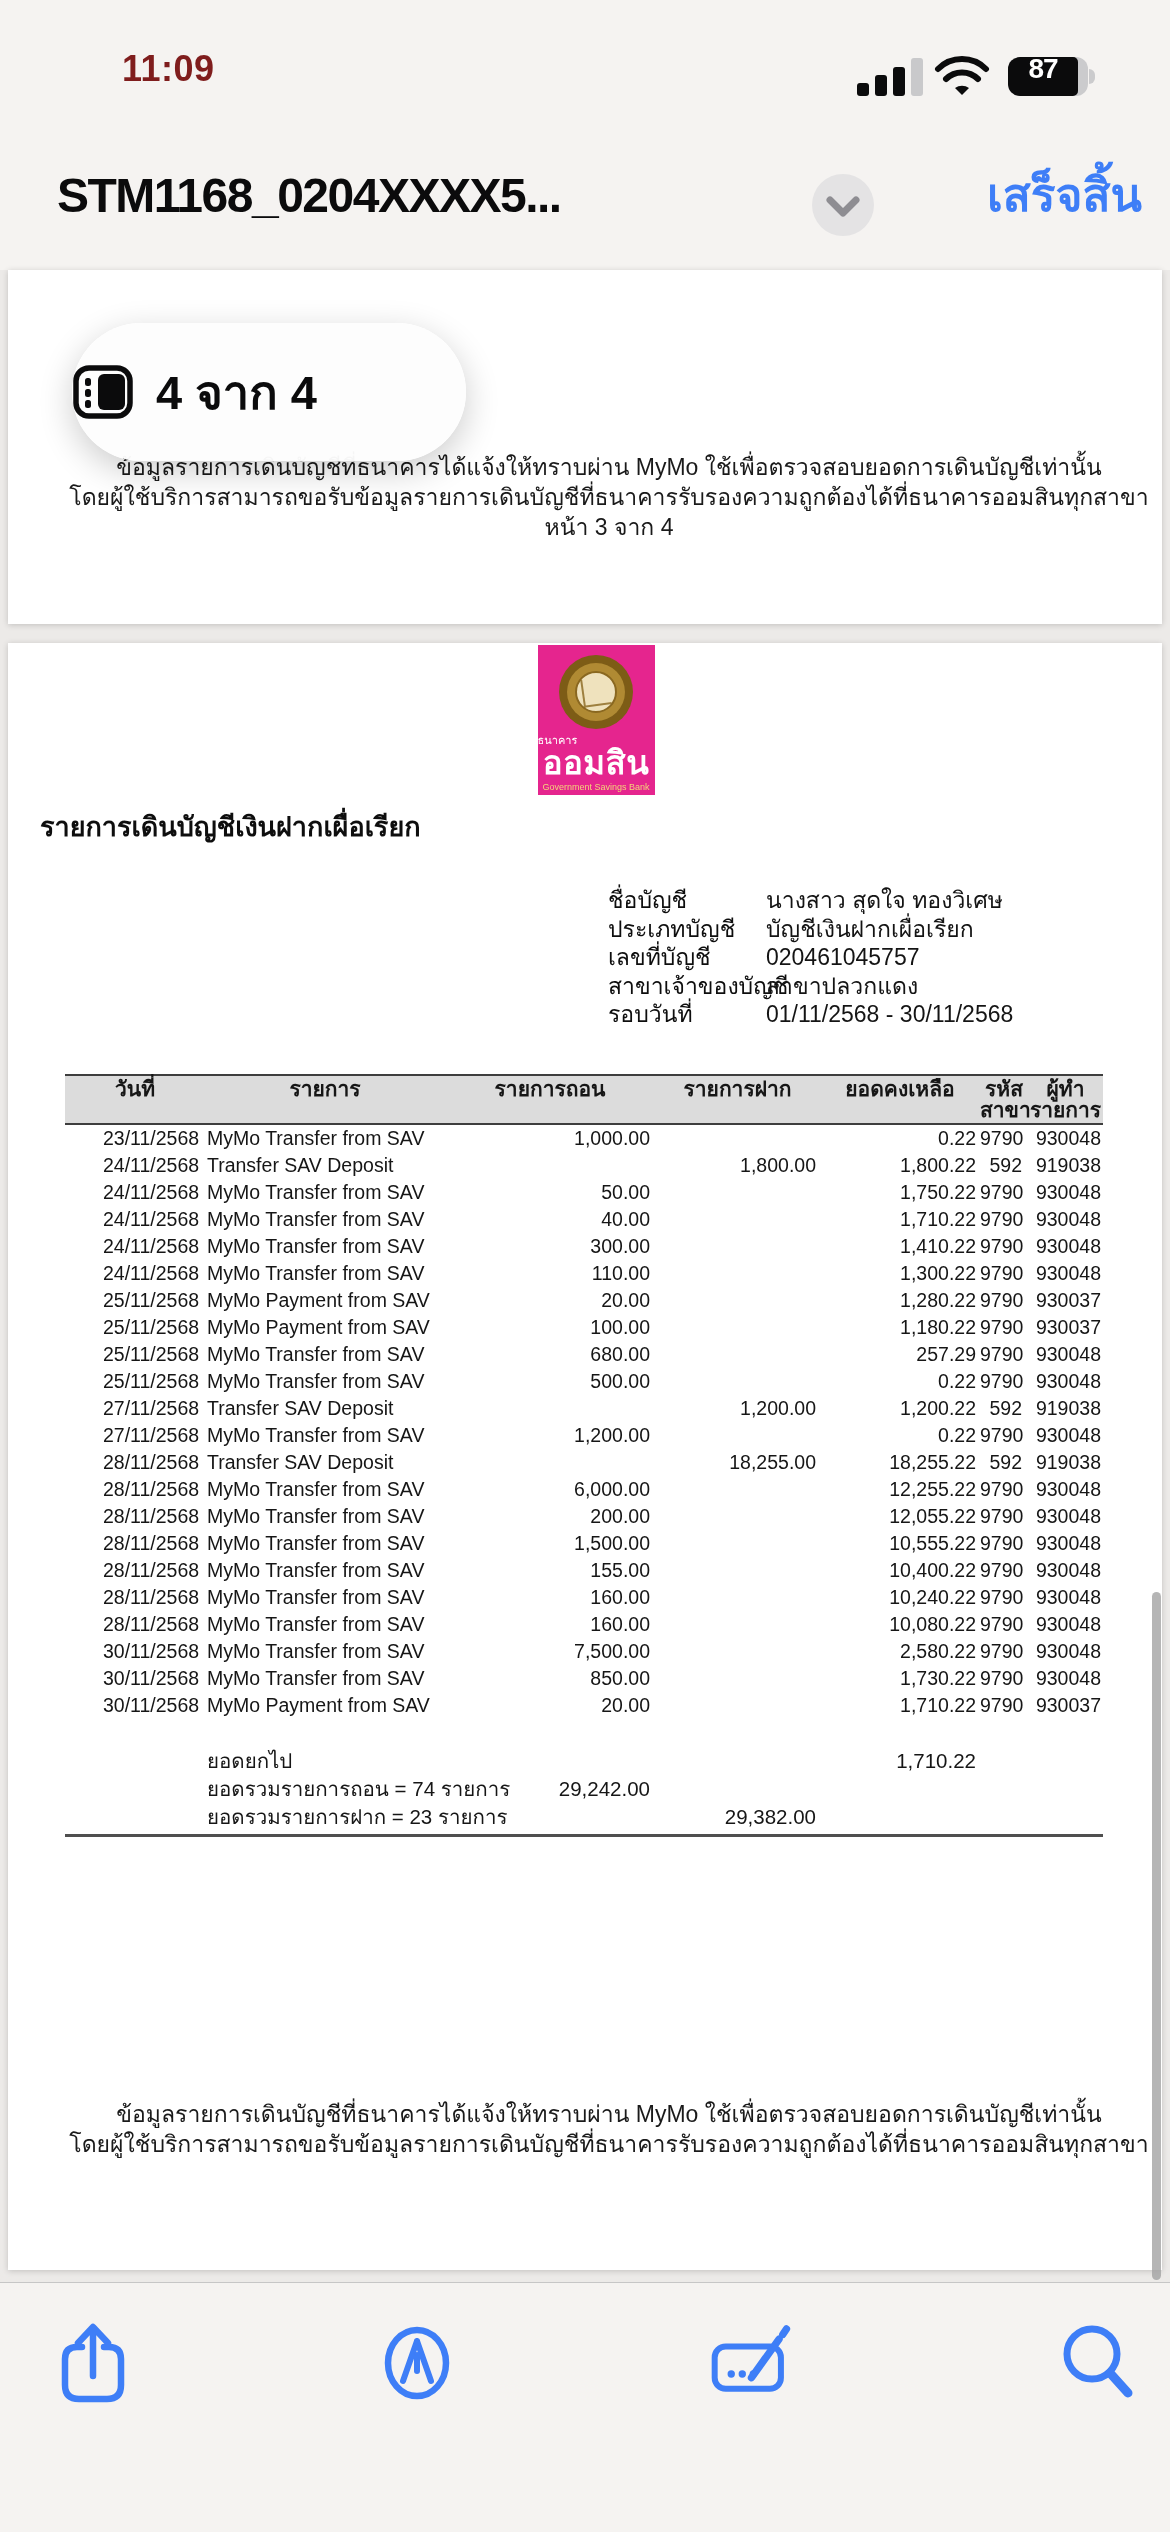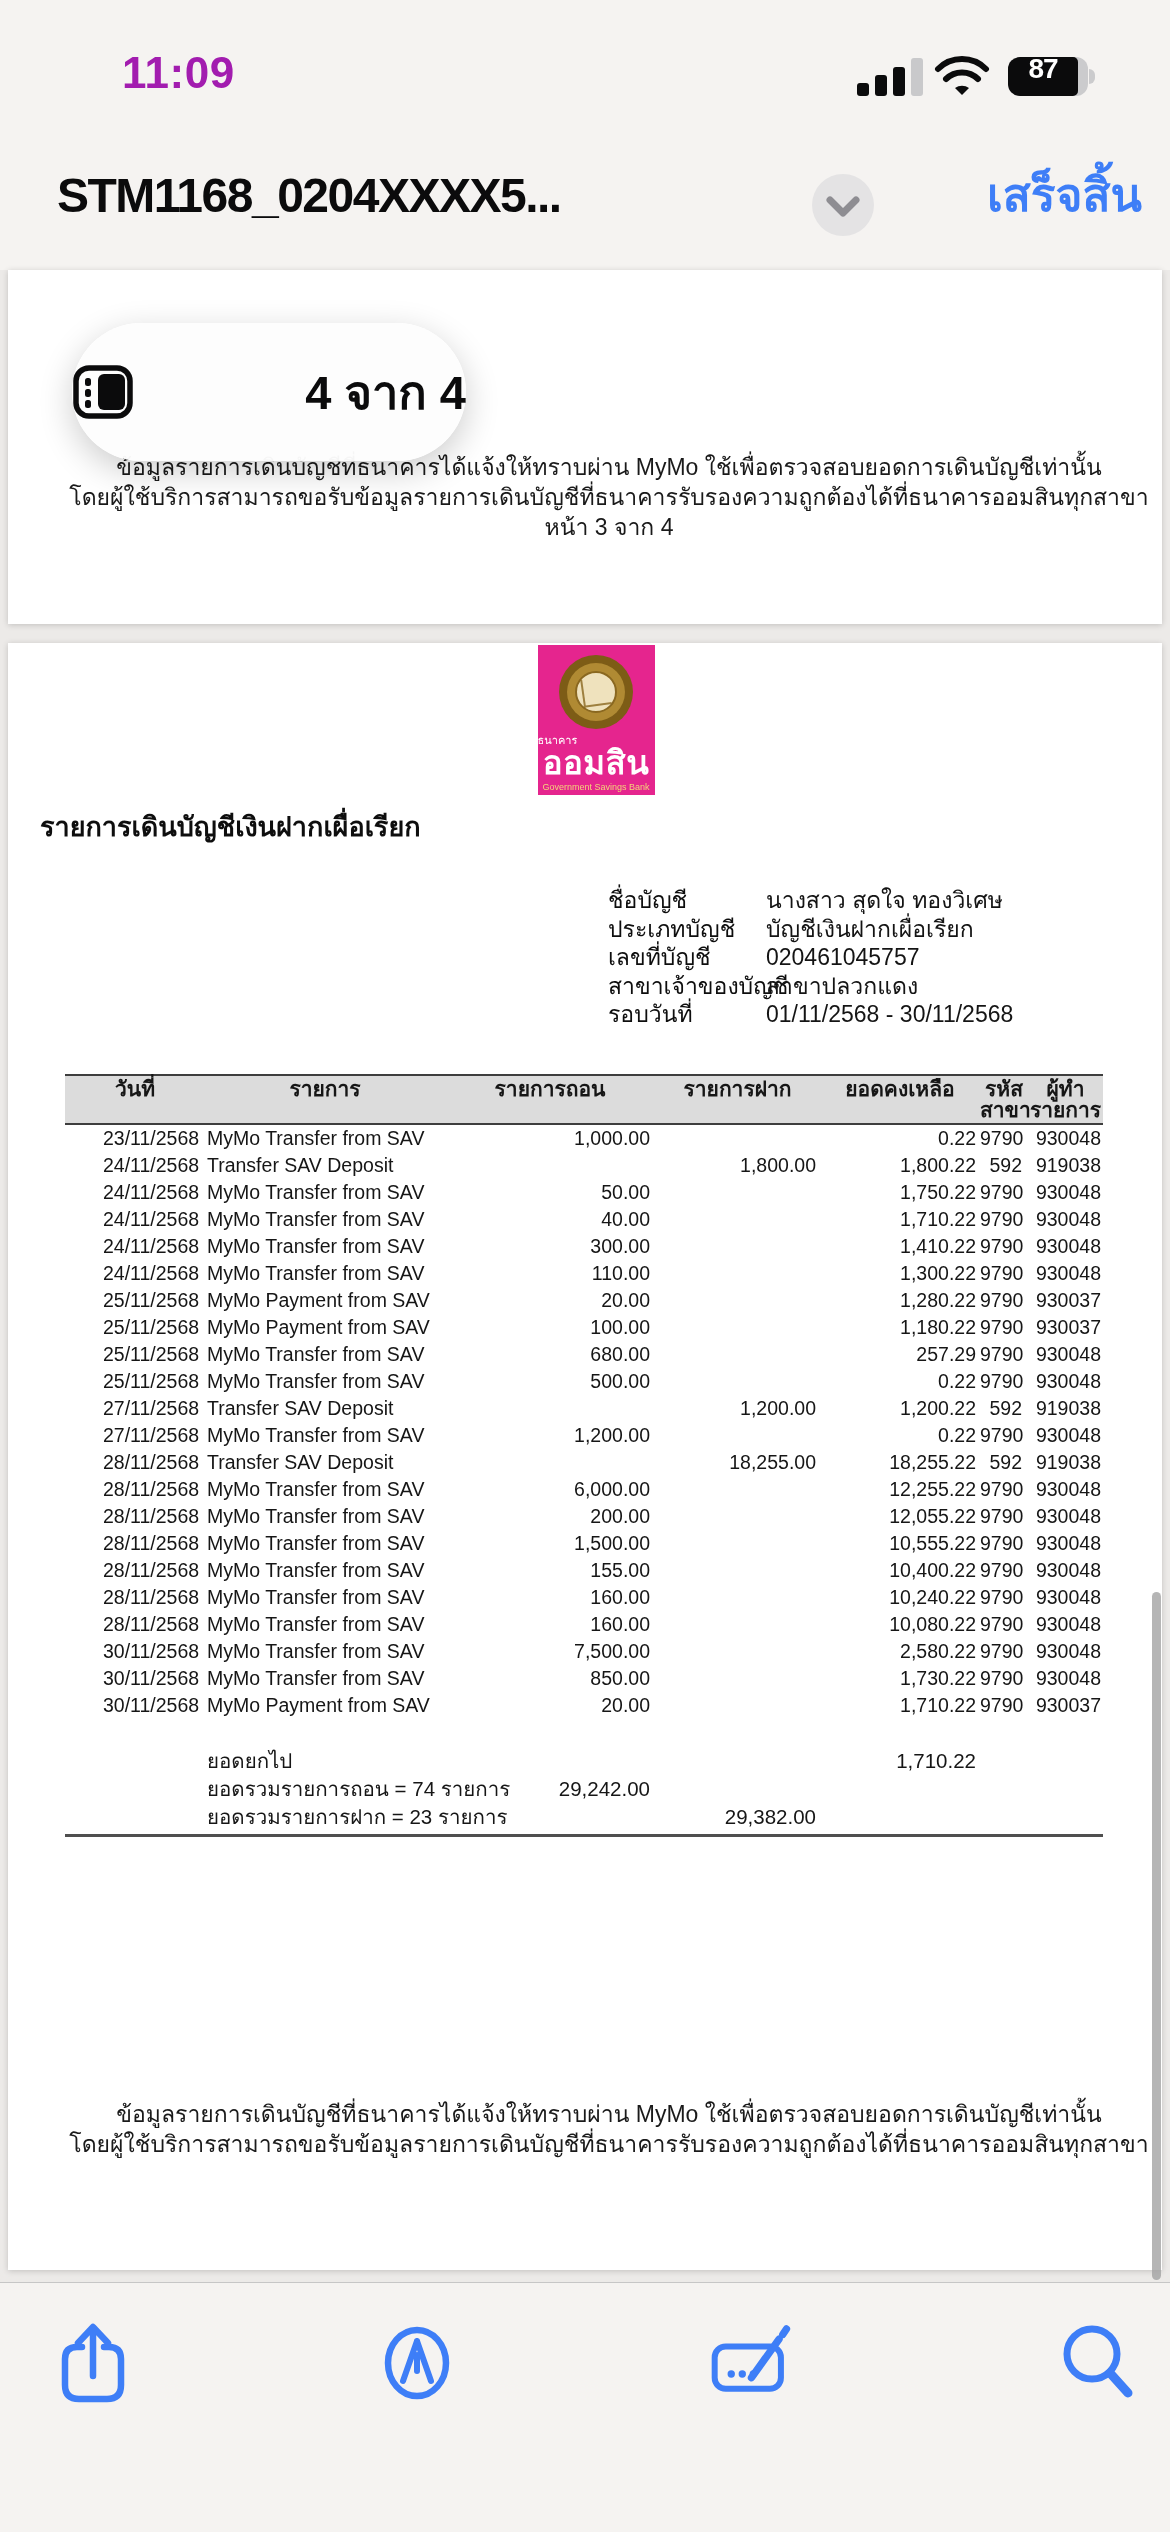--- a/index.html
+++ b/index.html
@@ -5,21 +5,21 @@
   html,body{margin:0;padding:0;}
   body{
     width:1170px;height:2532px;position:relative;overflow:hidden;
     background:#F5F3F1;
     font-family:"Liberation Sans", sans-serif;
     color:#111;
     -webkit-font-smoothing:antialiased;
   }
   
   .status-bar{position:absolute;top:0;left:0;width:1170px;height:100px;}
-  .time{position:absolute;left:122px;top:48px;font-size:44px;font-weight:bold;letter-spacing:0.5px;color:#a21caf;}
+  .time{position:absolute;left:122px;top:48px;font-size:36px;font-weight:bold;letter-spacing:0.5px;color:#7f1d1d;}
   .sig{position:absolute;left:857px;top:58px;width:72px;height:38px;}
   .sig i{position:absolute;bottom:0;width:12px;border-radius:3px;background:#0b0b0c;display:block;}
   .sig i:nth-child(1){left:0;height:13px;}
   .sig i:nth-child(2){left:18px;height:21px;}
   .sig i:nth-child(3){left:36px;height:29px;}
   .sig i:nth-child(4){left:54px;height:38px;background:#c9c9cb;}
   .wifi{position:absolute;left:934px;top:56px;}
   .batt{position:absolute;left:1008px;top:57px;width:80px;height:39px;background:#cbcbcd;border-radius:12px;}
   .batt-fill{position:absolute;left:0;top:0;bottom:0;width:70px;background:#0b0b0c;border-radius:12px 5px 5px 12px;}
   .batt-num{position:absolute;left:0;top:0;width:70px;height:23px;display:flex;align-items:center;justify-content:center;
@@ -33,21 +33,21 @@
   
   .doc-bg{position:absolute;top:270px;left:0;width:1170px;height:2012px;background:#ECEAE8;}
   .page{position:absolute;left:8px;width:1154px;background:#fff;box-shadow:0 1px 6px rgba(0,0,0,0.18);}
   .page3{top:270px;height:354px;}
   .page4{top:643px;height:1627px;}
   .pg-footer{position:absolute;left:0;width:1154px;text-align:center;font-size:23px;color:#1a1a1a;line-height:30px;padding-left:48px;box-sizing:border-box;}
   .page3 .pg-footer{top:182px;}
   .page4 .pg-footer{top:1456px;}
   
   .pill{position:absolute;left:72px;top:323px;width:394px;height:138px;border-radius:69px;background:rgba(253,253,253,0.97);
-    box-shadow:0 10px 34px rgba(0,0,0,0.20);display:flex;align-items:center;justify-content:space-between;gap:22px;}
+    box-shadow:0 10px 34px rgba(0,0,0,0.20);display:flex;align-items:center;justify-content:flex-start;gap:22px;}
   .pill-label{font-size:47px;font-weight:bold;color:#0b0b0c;}
   
   .logo{position:relative;margin:2px auto 0;left:11px;width:117px;height:150px;background:#E5258E;
     display:flex;flex-direction:column;align-items:center;box-sizing:border-box;padding-top:10px;}
   .emblem{width:74px;height:74px;border-radius:50%;background:#7d5c16;display:flex;align-items:center;justify-content:center;}
   .emblem .mid{width:58px;height:58px;border-radius:50%;background:#b08a33;display:flex;align-items:center;justify-content:center;}
   .emblem .inner{width:42px;height:42px;border-radius:50%;background:#efe2bd;border:2px solid #8a6820;box-sizing:border-box;
     display:flex;align-items:center;justify-content:center;}
   .emblem .marks{width:26px;height:26px;border-left:2px solid #8a6820;border-bottom:2px solid #8a6820;transform:rotate(-8deg);opacity:.8;}
   .logo .l1{margin-top:6px;align-self:flex-start;font-size:11px;color:#fff;line-height:11px;}

